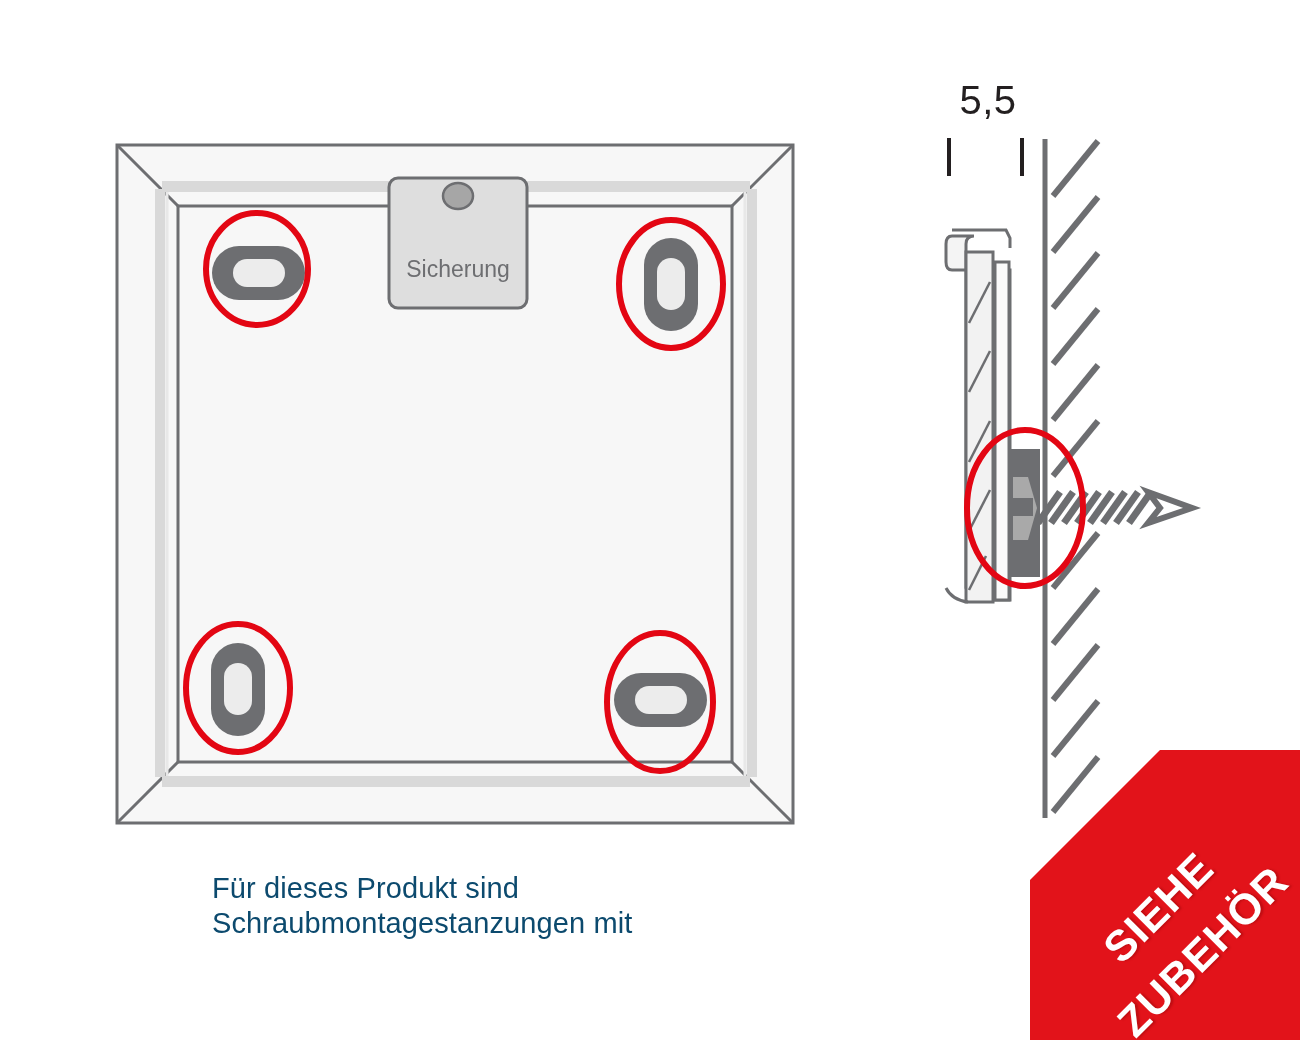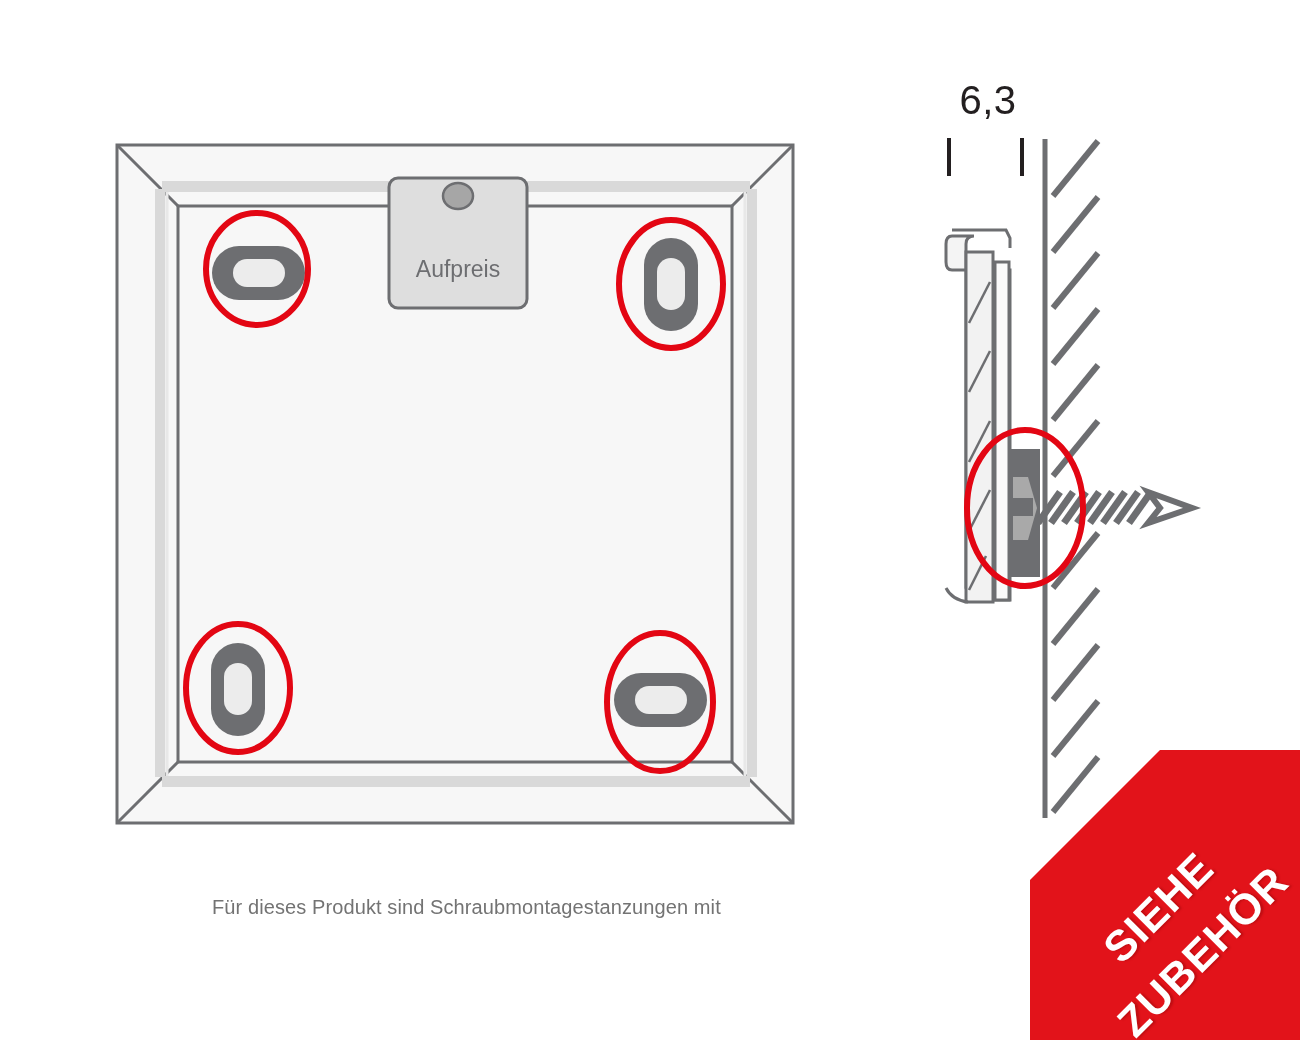--- a/index.html
+++ b/index.html
@@ -20,26 +20,26 @@
     width: 1300px;
     height: 1040px;
   }
   #stage > svg {
     position: absolute;
     left: 0; top: 0;
   }
   .caption {
     position: absolute;
     left: 212px;
-    top: 890px;
+    top: 871px;
     width: 660px;
     font-family: "Liberation Sans", sans-serif;
-    font-size: 20px;
+    font-size: 29px;
     line-height: 35px;
-    color: #737373;
+    color: #0c4a6e;
     letter-spacing: 0.1px;
   }
   .caption span { display: block; }
   .dim-label {
     position: absolute;
     left: 948px;
     top: 78px;
     width: 80px;
     text-align: center;
     font-family: "Liberation Sans", sans-serif;
@@ -223,23 +223,23 @@
     </g>
 
     <ellipse cx="1025" cy="508" rx="58" ry="78" fill="none" stroke="#e30613" stroke-width="6"></ellipse>
 
     <g>
       <polygon points="1030,1040 1030,880 1160,750 1300,750 1300,1040" fill="#e2131a"></polygon>
     </g>
 
   </svg>
 
-  <div class="dim-label">6,3</div>
-
-  <div class="sicherung-label">Aufpreis</div>
+  <div class="dim-label">5,5</div>
+
+  <div class="sicherung-label">Sicherung</div>
 
   <div class="caption">
     <span>Für dieses Produkt sind Schraubmontagestanzungen mit</span>
   </div>
 
   <div class="banner-text">
     <div class="banner-line banner-line-1">SIEHE</div>
     <div class="banner-line banner-line-2">ZUBEHÖR</div>
   </div>
 

